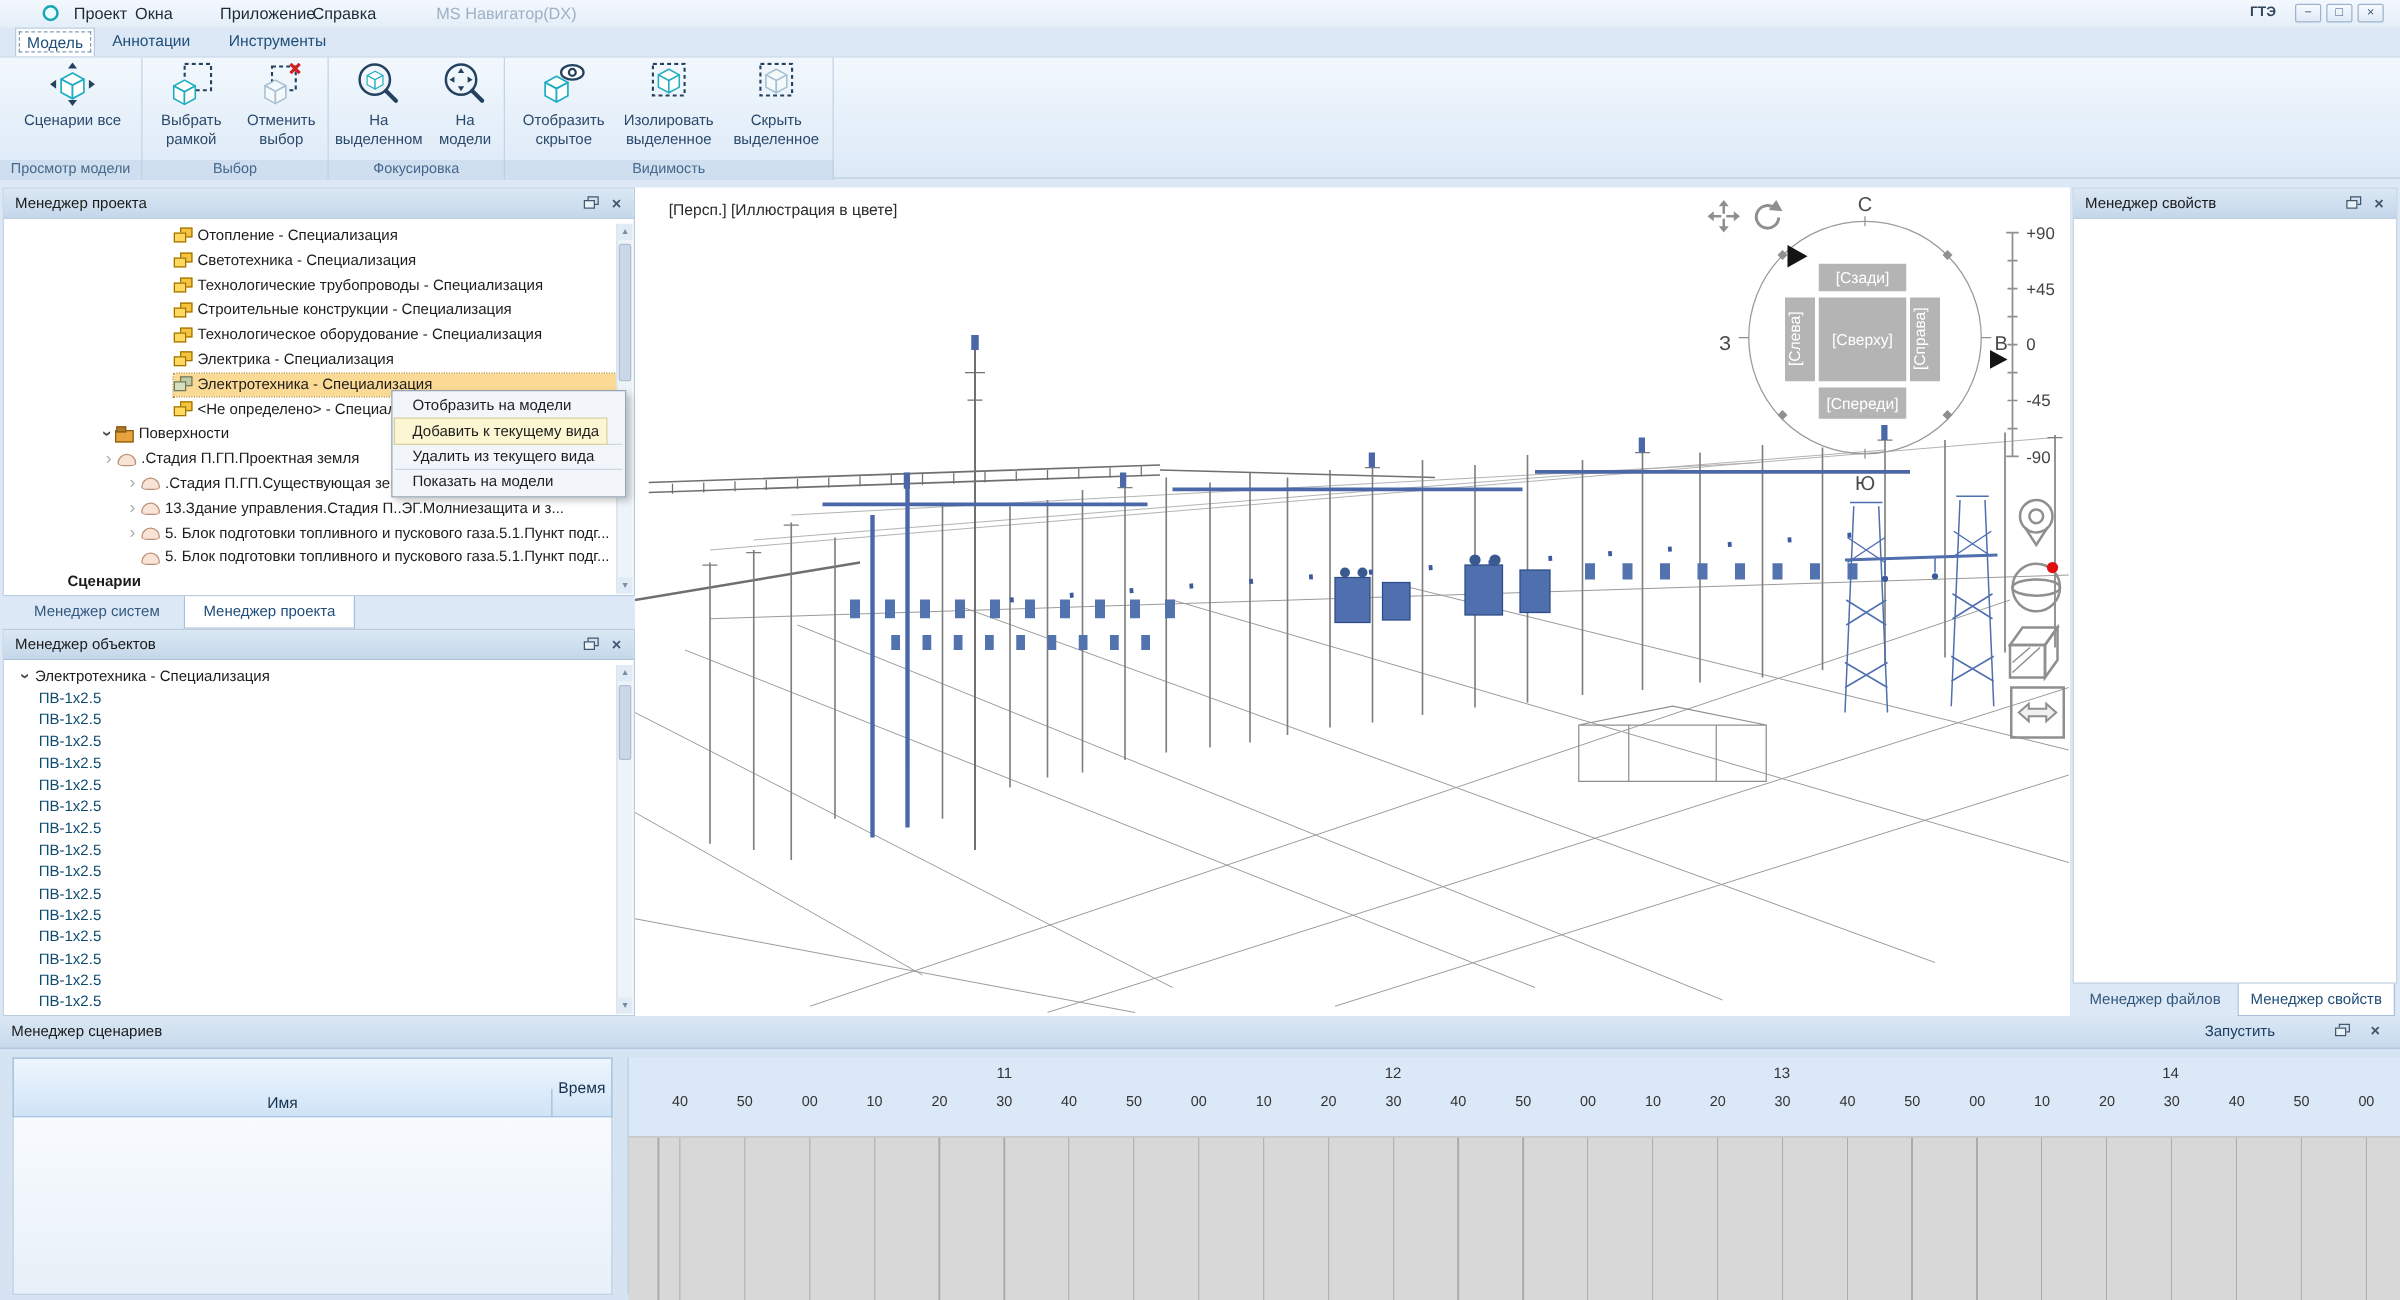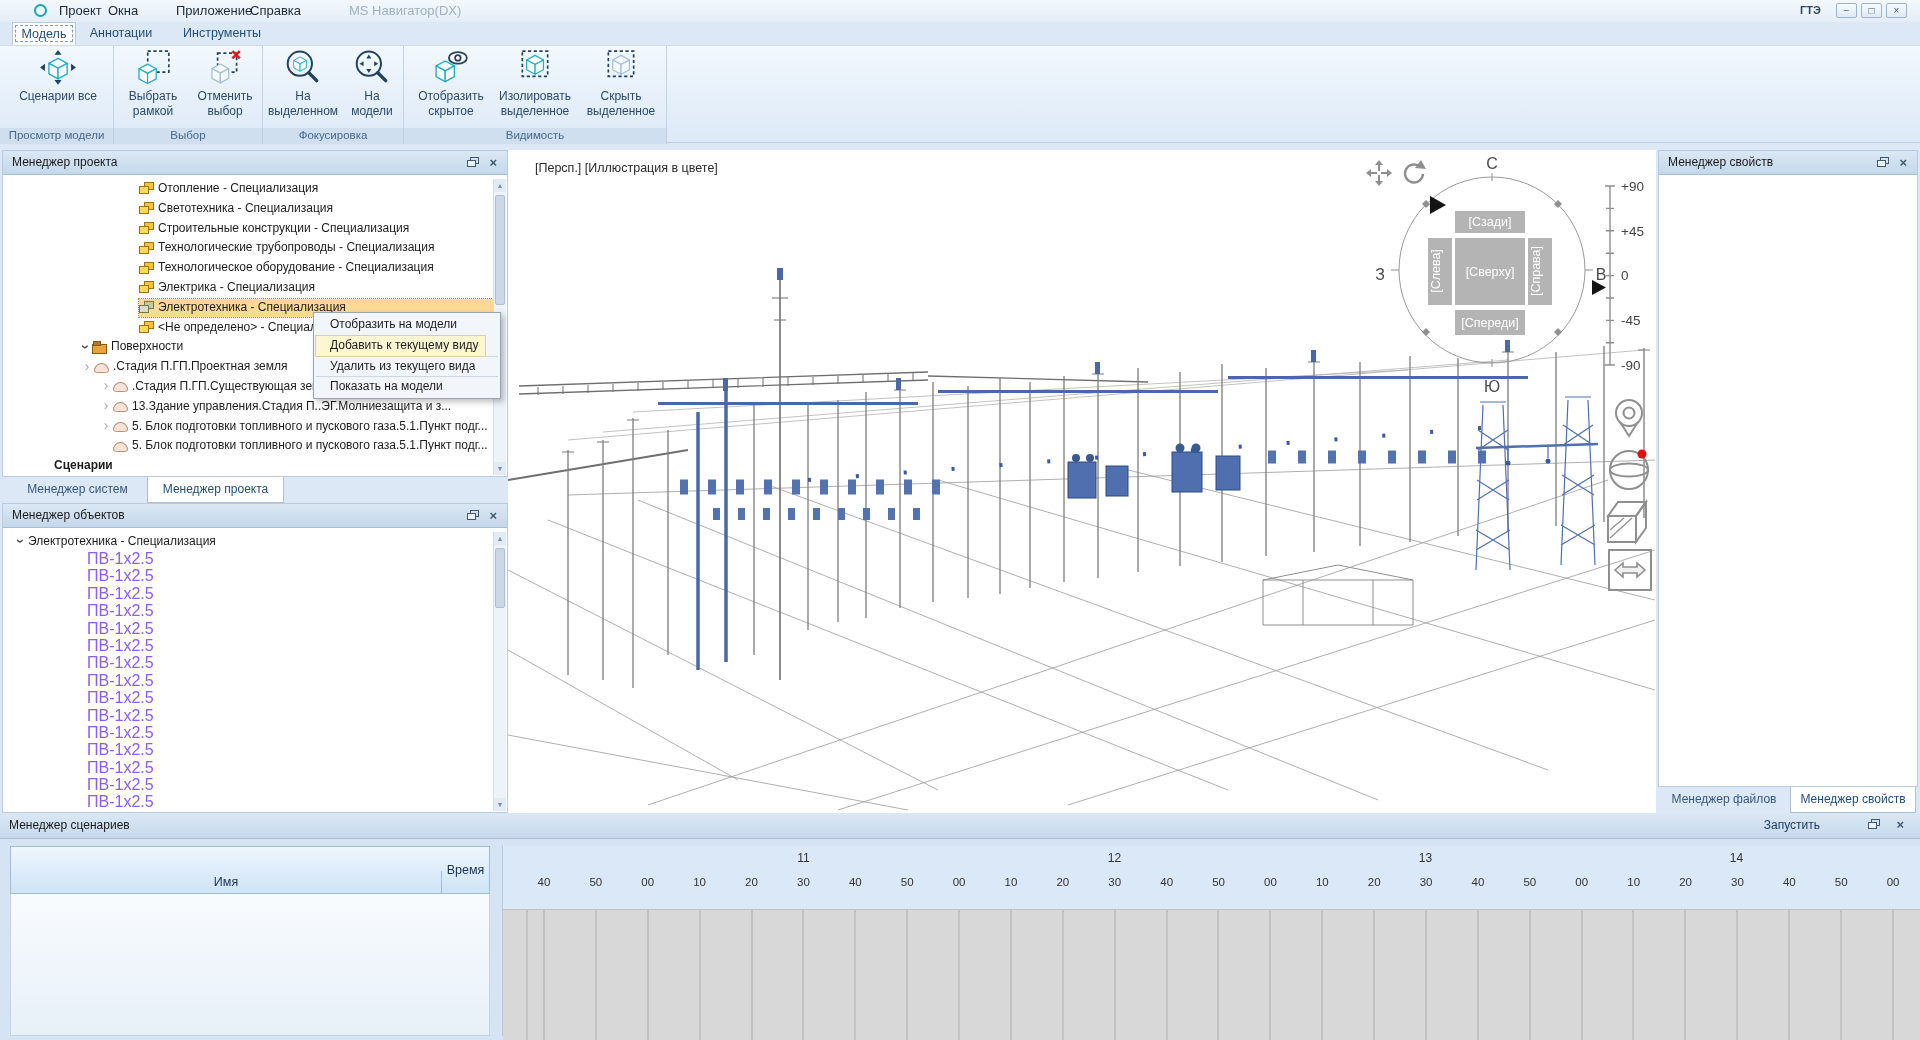--- a/index.html
+++ b/index.html
@@ -98,21 +98,21 @@
   .mi.hl { background:#fdf6d2; outline:1px solid #dcd09a; }
   .mi.sep { border-top:1px solid #cdd8e4; }
 
   
   .dtabbar { position:absolute; height:26px; font-size:12px; }
   .dtab { position:absolute; top:0; height:26px; line-height:25px; text-align:center;
     color:#33587e; }
   .dtab.active { background:#fff; border:1px solid #a9c0d8; border-top:none; color:#1f4e79; }
 
   
-  .orow { height:17.4px; line-height:17.4px; font-size:16px; color:#8b5cf6; padding-left:83px; }
+  .orow { height:17.4px; line-height:17.4px; font-size:12px; color:#0c4a6e; padding-left:27px; }
   #om-root { height:18px; line-height:18px; font-size:12px; color:#1c1c1c; padding-left:10px;
     display:flex; align-items:center; }
 
   
   #viewport { position:absolute; left:508px; top:150px; width:1148px; height:663px; background:#fff; }
   #vplabel { position:absolute; left:27px; top:11px; font-size:12.5px; color:#2a2a2a; }
 
   
   #scen { position:absolute; left:0; top:813px; width:1920px; height:227px; background:#d5e3f2; }
   #scen .phead { height:26px; line-height:25px; background:linear-gradient(#dbe8f4,#c6d9ec); }
@@ -287,29 +287,29 @@
         <span class="hl">
           <span class="tico ic-spec"></span>
           <span class="tlabel">Светотехника - Специализация</span>
         </span>
       </div>
 
       <div class="trow" style="padding-left: 121px;">
         <span class="exp"></span>
         <span class="hl">
           <span class="tico ic-spec"></span>
+          <span class="tlabel">Технологические трубопроводы - Специализация</span>
+        </span>
+      </div>
+
+      <div class="trow" style="padding-left: 121px;">
+        <span class="exp"></span>
+        <span class="hl">
+          <span class="tico ic-spec"></span>
           <span class="tlabel">Строительные конструкции - Специализация</span>
-        </span>
-      </div>
-
-      <div class="trow" style="padding-left: 121px;">
-        <span class="exp"></span>
-        <span class="hl">
-          <span class="tico ic-spec"></span>
-          <span class="tlabel">Технологические трубопроводы - Специализация</span>
         </span>
       </div>
 
       <div class="trow" style="padding-left: 121px;">
         <span class="exp"></span>
         <span class="hl">
           <span class="tico ic-spec"></span>
           <span class="tlabel">Технологическое оборудование - Специализация</span>
         </span>
       </div>
@@ -407,21 +407,21 @@
 </div>
 
 <div id="ctxmenu">
   
 
     <div class="mi">
       <span>Отобразить на модели</span>
     </div>
   
     <div class="mi hl">
-      <span>Добавить к текущему виду</span>
+      <span>Добавить к текущему вида</span>
     </div>
   
     <div class="mi sep">
       <span>Удалить из текущего вида</span>
     </div>
   
     <div class="mi sep">
       <span>Показать на модели</span>
     </div>
   </div>

